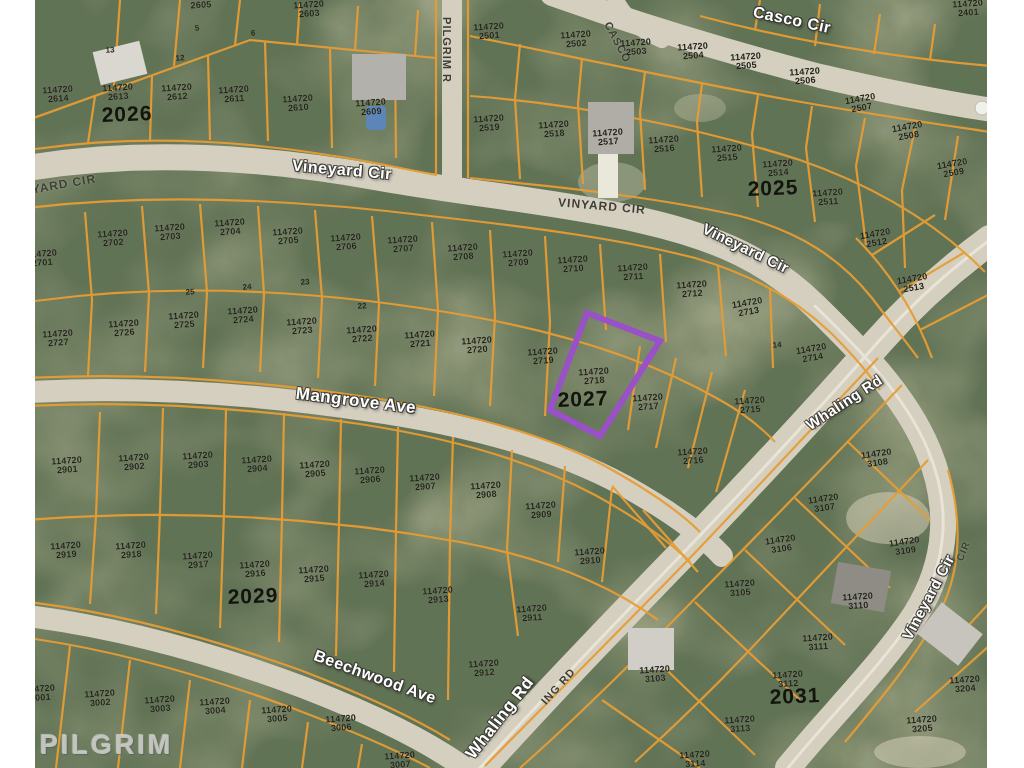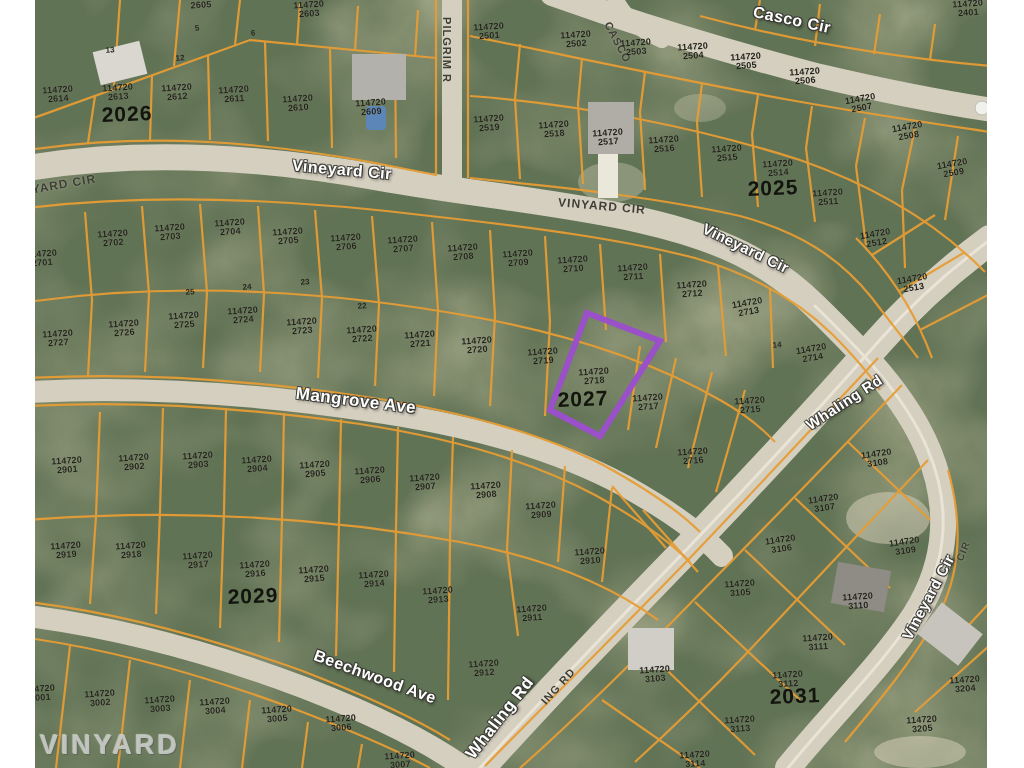--- a/index.html
+++ b/index.html
@@ -509,14 +509,14 @@
       <div class="lbl small-num" style="left: 145px; top: 58px; transform: translate(-50%, -50%) rotate(-4deg);">12</div>
       <div class="lbl small-num" style="left: 162px; top: 28px; transform: translate(-50%, -50%) rotate(-4deg);">5</div>
       <div class="lbl small-num" style="left: 218px; top: 33px; transform: translate(-50%, -50%) rotate(-4deg);">6</div>
       <div class="lbl small-num" style="left: 155px; top: 292px; transform: translate(-50%, -50%) rotate(-4deg);">25</div>
       <div class="lbl small-num" style="left: 212px; top: 287px; transform: translate(-50%, -50%) rotate(-4deg);">24</div>
       <div class="lbl small-num" style="left: 270px; top: 282px; transform: translate(-50%, -50%) rotate(-4deg);">23</div>
       <div class="lbl small-num" style="left: 327px; top: 306px; transform: translate(-50%, -50%) rotate(-4deg);">22</div>
       <div class="lbl small-num" style="left: 742px; top: 345px; transform: translate(-50%, -50%) rotate(-4deg);">14</div>
     </div>
 
-  <div id="watermark">VINYARD</div>
+  <div id="watermark">PILGRIM</div>
 </div>
 
 </body></html>

